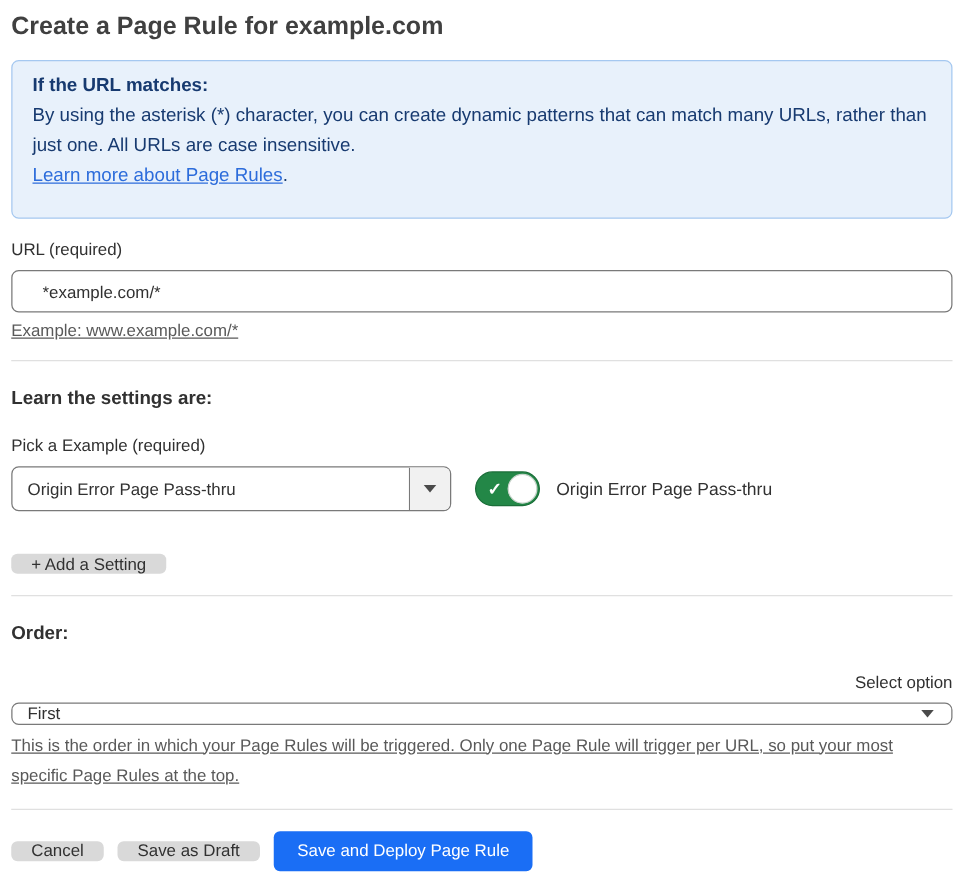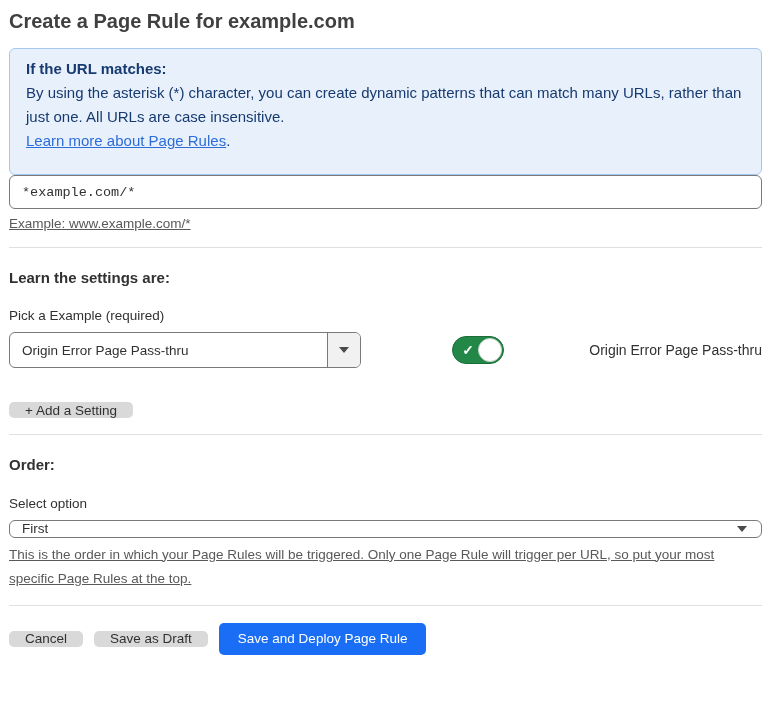--- a/index.html
+++ b/index.html
@@ -23,30 +23,30 @@
     border-radius:6px;padding:8px 16px 21px 16px;color:var(--info_text);
     font-size:15px;line-height:24px;
   }
   .info-box .heading{font-weight:700;}
   .info-link{color:var(--link_blue);text-decoration:underline;cursor:pointer;text-align:center;}
   .info-link-suffix{color:var(--info_text);}
 
   .field-label{font-size:13.5px;color:var(--text_dark);margin:17px 0 8px 0;line-height:16px;}
   .text-input{
     display:block;width:753px;height:34px;border:1px solid var(--input_border);
-    border-radius:6px;padding:0 12px;font-size:13.5px;color:var(--text_dark);
-    font-family:Liberation Mono, monospace;background:#fff;outline:none;
+    border-radius:6px;padding:0 24px;font-size:13.5px;color:var(--text_dark);
+    font-family:Liberation Sans, sans-serif;background:#fff;outline:none;
   }
   .helper-text{font-size:13.5px;color:var(--text_muted);margin-top:7px;line-height:16px;text-decoration:underline;}
 
   .divider{border:none;border-top:1px solid var(--divider);margin:15px 0 0 0;width:753px;}
 
   .section-heading{font-size:15px;font-weight:700;color:var(--text_dark);margin:21px 0 0 0;line-height:18px;}
 
-  .setting-row{display:flex;align-items:center;margin-top:6px;justify-content:space-between;}
+  .setting-row{display:flex;align-items:center;margin-top:6px;}
   .select-box{
     position:relative;height:36px;border:1px solid var(--input_border);border-radius:6px;
     background:#fff;display:flex;align-items:center;cursor:pointer;
   }
   .select-box .select-value{font-size:13.5px;color:var(--text_dark);padding:0 12px;flex:1;}
   .picker-select{width:352px;}
   .picker-select .arrow-cell{
     width:33px;height:100%;border-left:1px solid var(--input_border);
     background:#f1f1f1;border-radius:0 5px 5px 0;
     display:flex;align-items:center;justify-content:center;
@@ -91,20 +91,21 @@
   <h1 class="page-title">Create a Page Rule for example.com</h1>
 
   <div class="info-box">
     <div class="heading">If the URL matches:</div>
     <span>By using the asterisk (*) character, you can create dynamic patterns that can match many URLs, rather than just one. All URLs are case insensitive.</span>
     <div>
       <span class="info-link">Learn more about Page Rules</span><span class="info-link-suffix">.</span>
     </div>
   </div>
 
+  <div class="field-label">URL (required)</div>
   <input class="text-input" type="text" value="*example.com/*" style="">
   <div class="helper-text">Example: www.example.com/*</div>
 
   <hr class="divider">
 
   <div class="section-heading">Learn the settings are:</div>
 
   <div class="field-label" style="margin-top:21px;">Pick a Example (required)</div>
 
   <div class="setting-row">
@@ -120,21 +121,21 @@
     </div>
     <span class="toggle-label">Origin Error Page Pass-thru</span>
   </div>
 
   <button class="btn add-setting-btn">+ Add a Setting</button>
 
   <hr class="divider">
 
   <div class="section-heading">Order:</div>
 
-  <div class="field-label" style="margin-top:22px;margin-bottom:0;">Select option</div>
+  <div class="field-label" style="margin-top:22px;margin-bottom:0;text-align:right;">Select option</div>
 
   <div class="select-box order-select">
     <span class="select-value">First</span>
     <span class="caret"></span>
   </div>
 
   <div class="helper-text" style="margin-top:5px;line-height:24px;width:753px;">This is the order in which your Page Rules will be triggered. Only one Page Rule will trigger per URL, so put your most specific Page Rules at the top.</div>
 
   <hr class="divider" style="margin-top:14px;">
 

